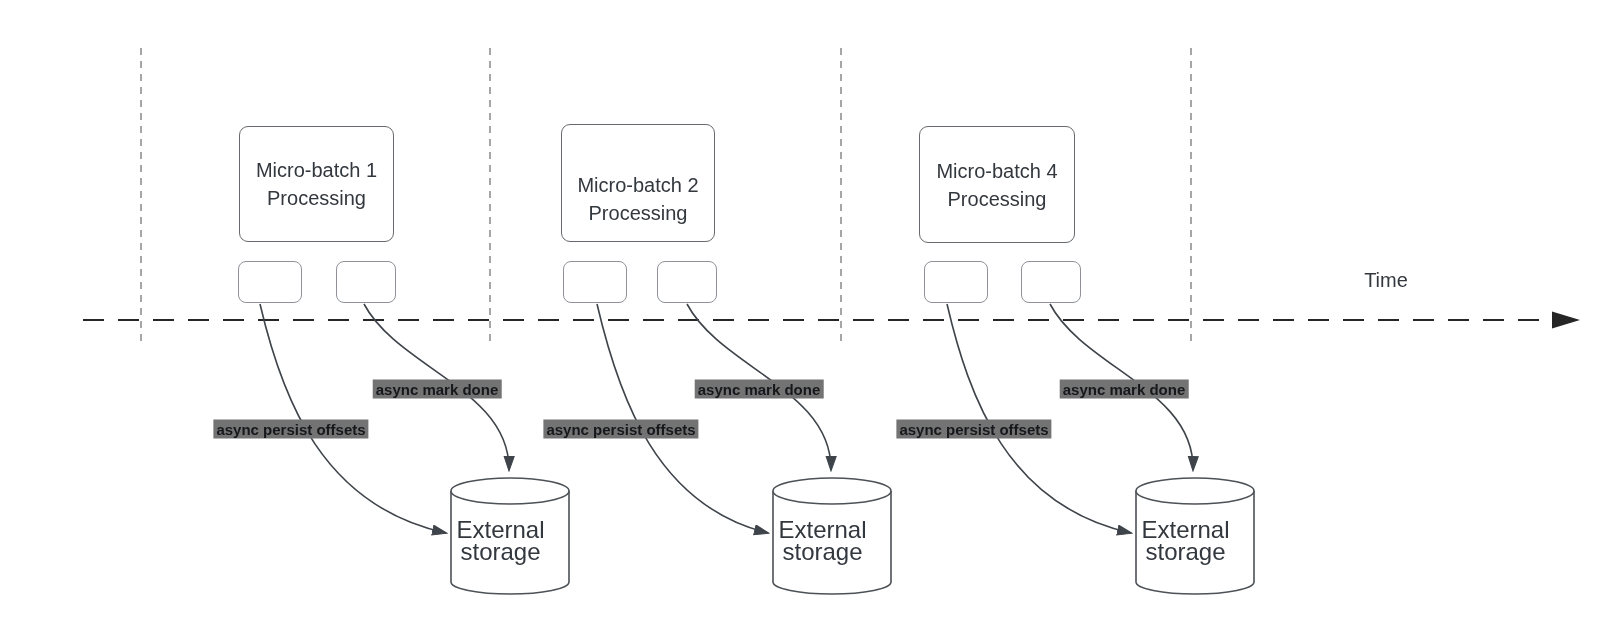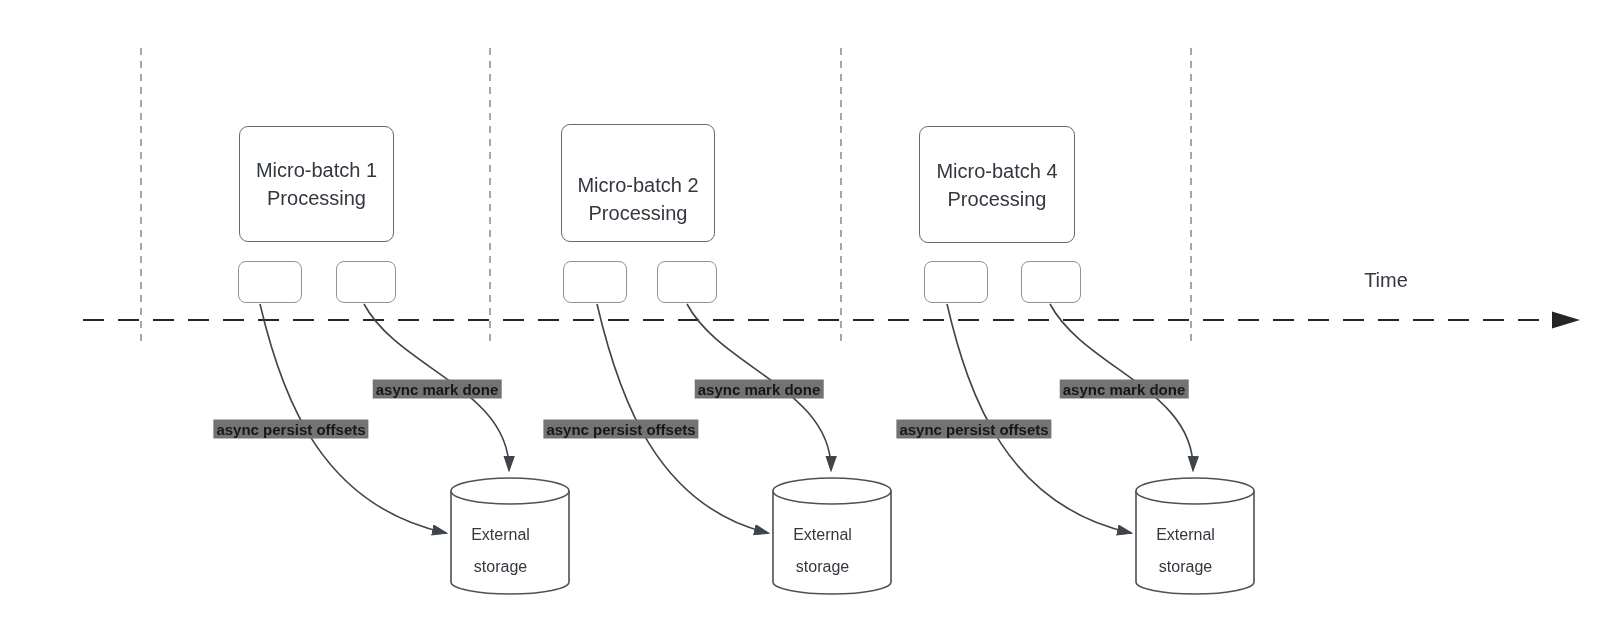--- a/index.html
+++ b/index.html
@@ -40,22 +40,22 @@
     border: 1px solid #8f9398;
     border-radius: 8px;
     background: #ffffff;
   }
   .small-box.b { width: 60px; }
   .storage-text {
     position: absolute;
     width: 101px;
     text-align: center;
     color: #33383e;
-    font-size: 16px;
-    line-height: 32px;
+    font-size: 24px;
+    line-height: 22px;
     white-space: pre-line;
   }
   .edge-label {
     position: absolute;
     transform: translate(-50%, -50%);
     background: #737373;
     padding: 1px 3px;
     font-size: 15px;
     font-weight: bold;
     color: #16181b;

